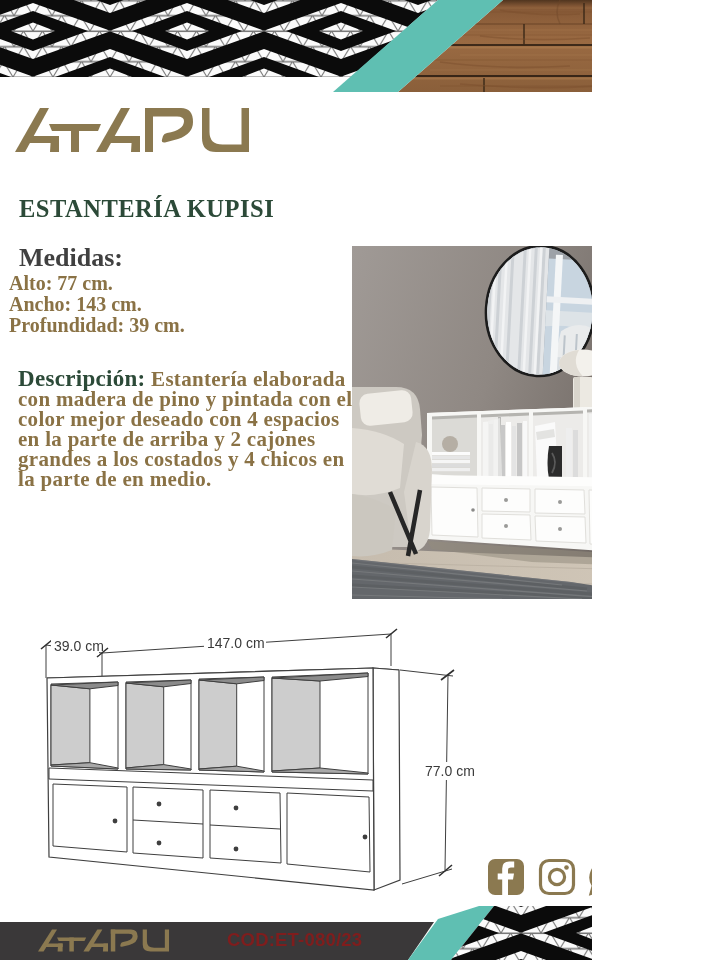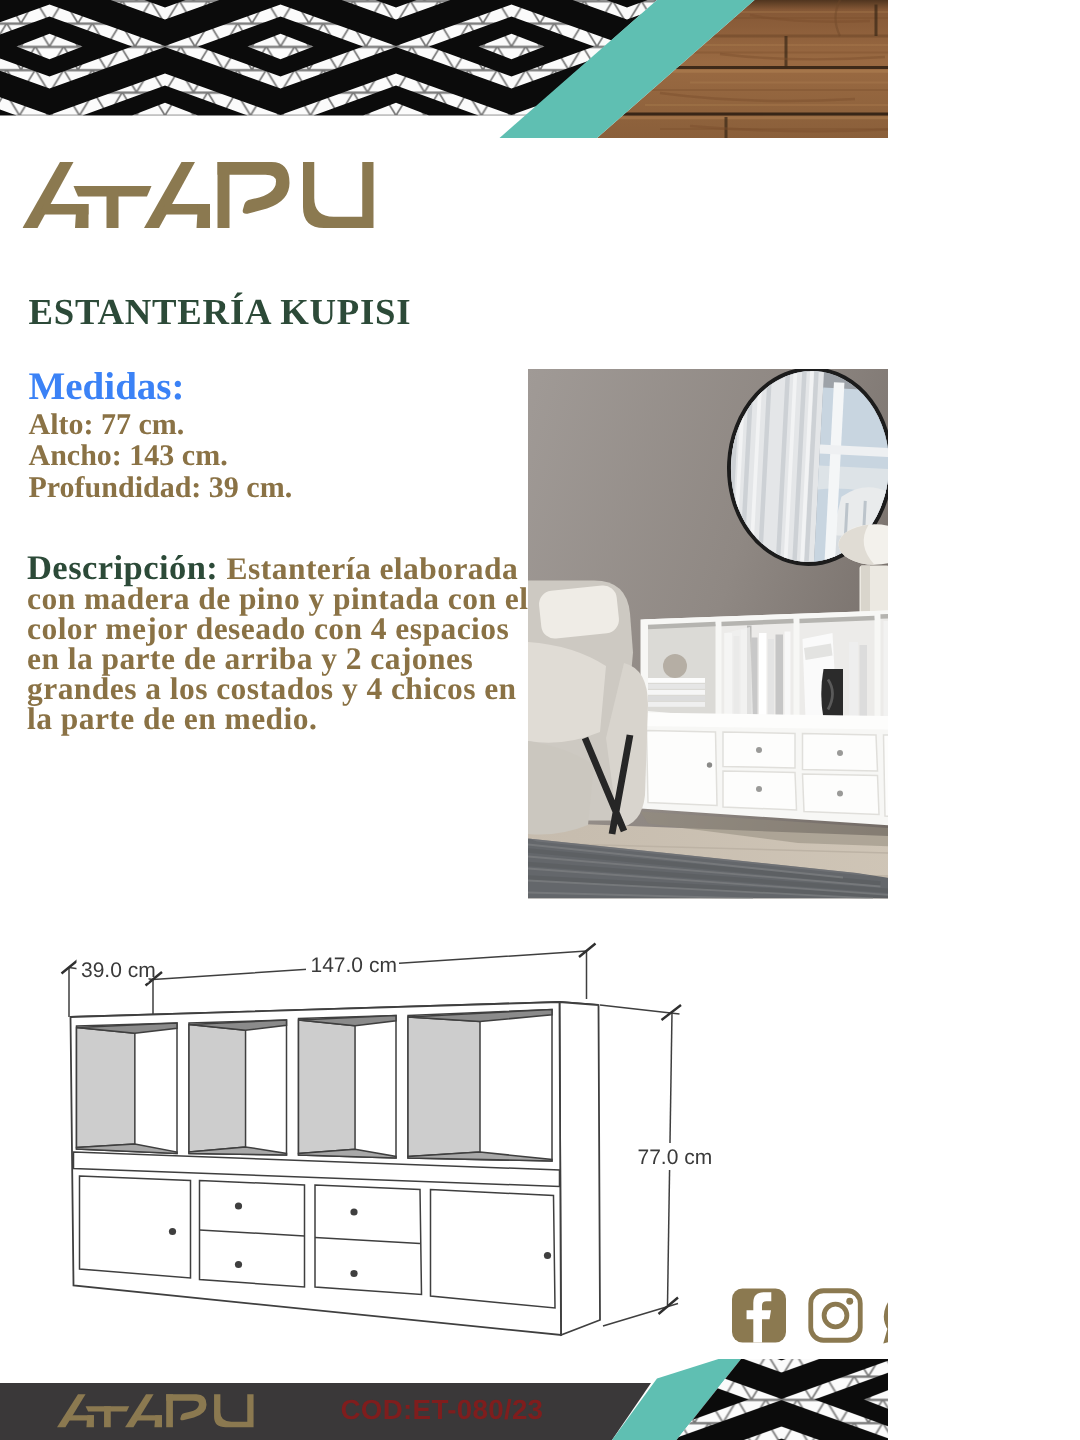--- a/index.html
+++ b/index.html
@@ -75,23 +75,23 @@
     <polygon points="95,28 125,28 125,35 92.5,35"></polygon>
     <polygon points="117,28 125,28 125,44 116,44"></polygon>
     <path d="M130,0 h36 q12,0 12,14 q0,12 -15,17 l-13,3.5 q-4,0.5 -3,-3 l1,-3.5 q1,-2.5 4,-3 q17,-3 17,-12 q0,-4.5 -7,-4.5 h-32 z"></path>
     <polygon points="130,0 138,0 138,44 130,44"></polygon>
     <path d="M187,0 h7.5 V24 q0,12.5 13,12.5 H226.5 V0 H234 V44 H201 q-14,0 -14,-14 z"></path>
   </g>
 </svg>
 
 <div class="abs" style="left:19px;top:195px;font-size:24.5px;font-weight:bold;color:#2c4a38;letter-spacing:0.5px;">ESTANTERÍA KUPISI</div>
 
-<div class="abs" style="left:19px;top:243px;font-size:26px;font-weight:bold;color:#3b82f6;">Medidas:</div>
-
-<div class="abs" style="left:19px;top:273px;font-size:20px;font-weight:bold;color:#8a7245;line-height:21px;">Alto: 77 cm.<br>Ancho: 143 cm.<br>Profundidad: 39 cm.</div>
+<div class="abs" style="left:19px;top:243px;font-size:26px;font-weight:bold;color:#404040;">Medidas:</div>
+
+<div class="abs" style="left:9px;top:273px;font-size:20px;font-weight:bold;color:#8a7245;line-height:21px;">Alto: 77 cm.<br>Ancho: 143 cm.<br>Profundidad: 39 cm.</div>
 
 <div class="abs" style="left:18px;top:369px;font-size:21px;font-weight:bold;color:#8a7245;line-height:20px;white-space:nowrap;letter-spacing:0.3px;"><span style="font-size:23px;color:#2c4a38;">Descripción:</span> Estantería elaborada<br>con madera de pino y pintada con el<br>color mejor deseado con 4 espacios<br>en la parte de arriba y 2 cajones<br>grandes a los costados y 4 chicos en<br>la parte de en medio.</div>
 
 <svg class="abs" style="left:352px;top:246px" width="359" height="353" viewBox="0 0 359 353">
   <defs>
     <linearGradient id="wallg" x1="0" y1="0" x2="1" y2="0.3">
       <stop offset="0" stop-color="#a09a96"></stop>
       <stop offset="0.45" stop-color="#8f8883"></stop>
       <stop offset="1" stop-color="#675f5a"></stop>
     </linearGradient>

